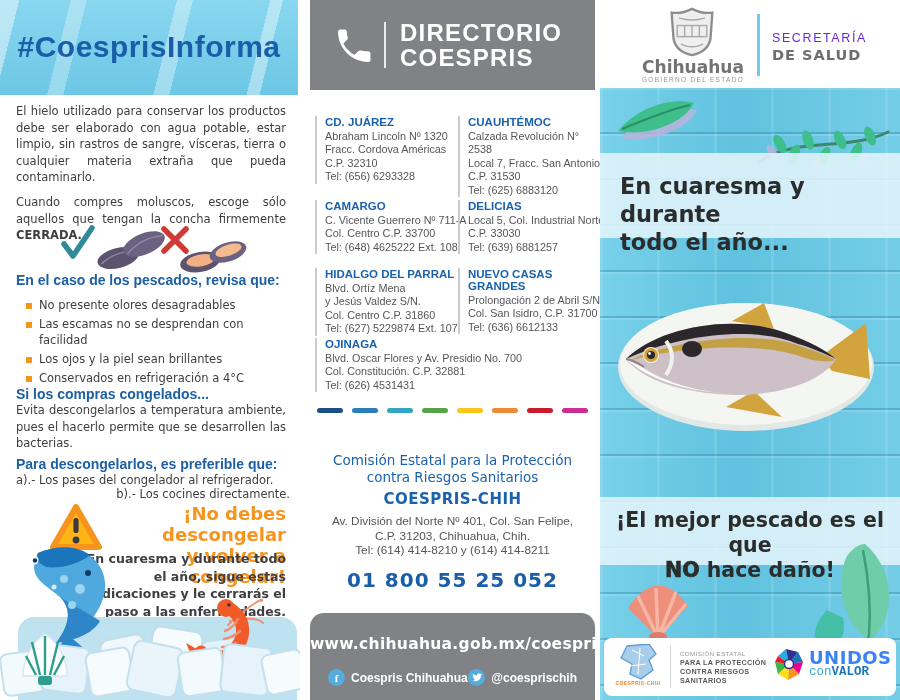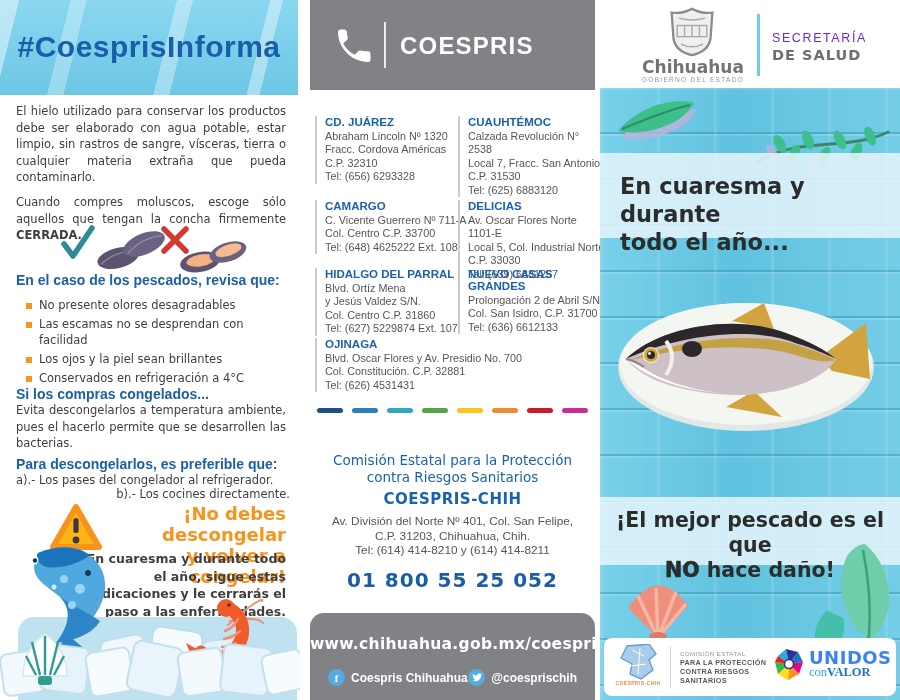--- a/index.html
+++ b/index.html
@@ -96,21 +96,21 @@
   .map-caption{position:absolute;left:10px;top:42px;width:48px;text-align:center;color:#f0883b;
     font-size:5px;font-weight:bold;letter-spacing:.4px;}
   .rf-divider{position:absolute;left:66px;top:8px;width:1px;height:42px;background:#d0d2d3;}
   .rf-org{position:absolute;left:76px;top:11px;line-height:9px;}
   .rf-org .l1{font-size:6.2px;color:#939598;letter-spacing:.4px;}
   .rf-org .lb{font-size:7.2px;color:#58595b;font-weight:bold;letter-spacing:.3px;}
   .brand{position:absolute;left:170px;top:10px;display:flex;align-items:center;gap:5px;}
   .brand-text{line-height:14px;}
   .brand-text .b1{color:#3b82f6;font-weight:bold;font-size:18px;letter-spacing:.5px;
     font-family:"DejaVu Sans",sans-serif;}
-  .brand-text .b2{font-size:12.5px;font-family:Liberation Serif, serif;}
+  .brand-text .b2{font-size:12.5px;font-family:Liberation Mono, monospace;}
   .brand-text .b2 .con{color:#29abe2;font-weight:normal;}
   .brand-text .b2 .valor{color:#1b75bb;font-weight:bold;}
 </style>
 </head>
 <body>
 
 <div id="left-panel" class="abs">
   <div class="abs left-header"></div>
   <div class="abs hashtag">#CoesprisInforma</div>
 
@@ -224,20 +224,21 @@
   </svg>
 </div>
 
 <div id="mid-panel" class="abs">
   <div class="abs mid-header">
     <svg width="34" height="34" viewBox="0 0 52 52" style="margin-left:28px">
       <path fill="#fff" d="M43.3 35.7c-2.9 0-5.7-.5-8.3-1.3-1.3-.4-2.7-.1-3.7.9l-5.8 5.8c-7.5-3.8-13.6-9.9-17.4-17.4l5.8-5.8c1-1 1.3-2.4.9-3.7-.8-2.6-1.3-5.4-1.3-8.3 0-2-1.6-3.6-3.6-3.6H3.6C1.6 2.3 0 3.9 0 5.9 0 31.1 20.9 52 46.1 52c2 0 3.6-1.6 3.6-3.6v-9.1c0-2-1.6-3.6-3.6-3.6z"></path>
     </svg>
     <div class="divider"></div>
     <div class="dir-title">
+      <div>DIRECTORIO</div>
       <div>COESPRIS</div>
     </div>
   </div>
 
   <div class="abs office o1">
     <div class="city">CD. JUÁREZ</div>
     <div class="oline">Abraham Lincoln Nº 1320</div>
     <div class="oline">Fracc. Cordova Américas</div>
     <div class="oline">C.P. 32310</div>
     <div class="oline">Tel: (656) 6293328</div>
@@ -250,21 +251,20 @@
     <div class="oline">Tel: (625) 6883120</div>
   </div>
   <div class="abs office o3">
     <div class="city">CAMARGO</div>
     <div class="oline">C. Vicente Guerrero Nº 711-A</div>
     <div class="oline">Col. Centro C.P. 33700</div>
     <div class="oline">Tel: (648) 4625222 Ext. 108</div>
   </div>
   <div class="abs office o4">
     <div class="city">DELICIAS</div>
-    <div class="oline">Av. Oscar Flores Norte 1101-E</div>
     <div class="oline">Local 5, Col. Industrial Norte</div>
     <div class="oline">C.P. 33030</div>
     <div class="oline">Tel: (639) 6881257</div>
   </div>
   <div class="abs office o5">
     <div class="city">HIDALGO DEL PARRAL</div>
     <div class="oline">Blvd. Ortíz Mena</div>
     <div class="oline">y Jesús Valdez S/N.</div>
     <div class="oline">Col. Centro C.P. 31860</div>
     <div class="oline">Tel: (627) 5229874  Ext. 107</div>

